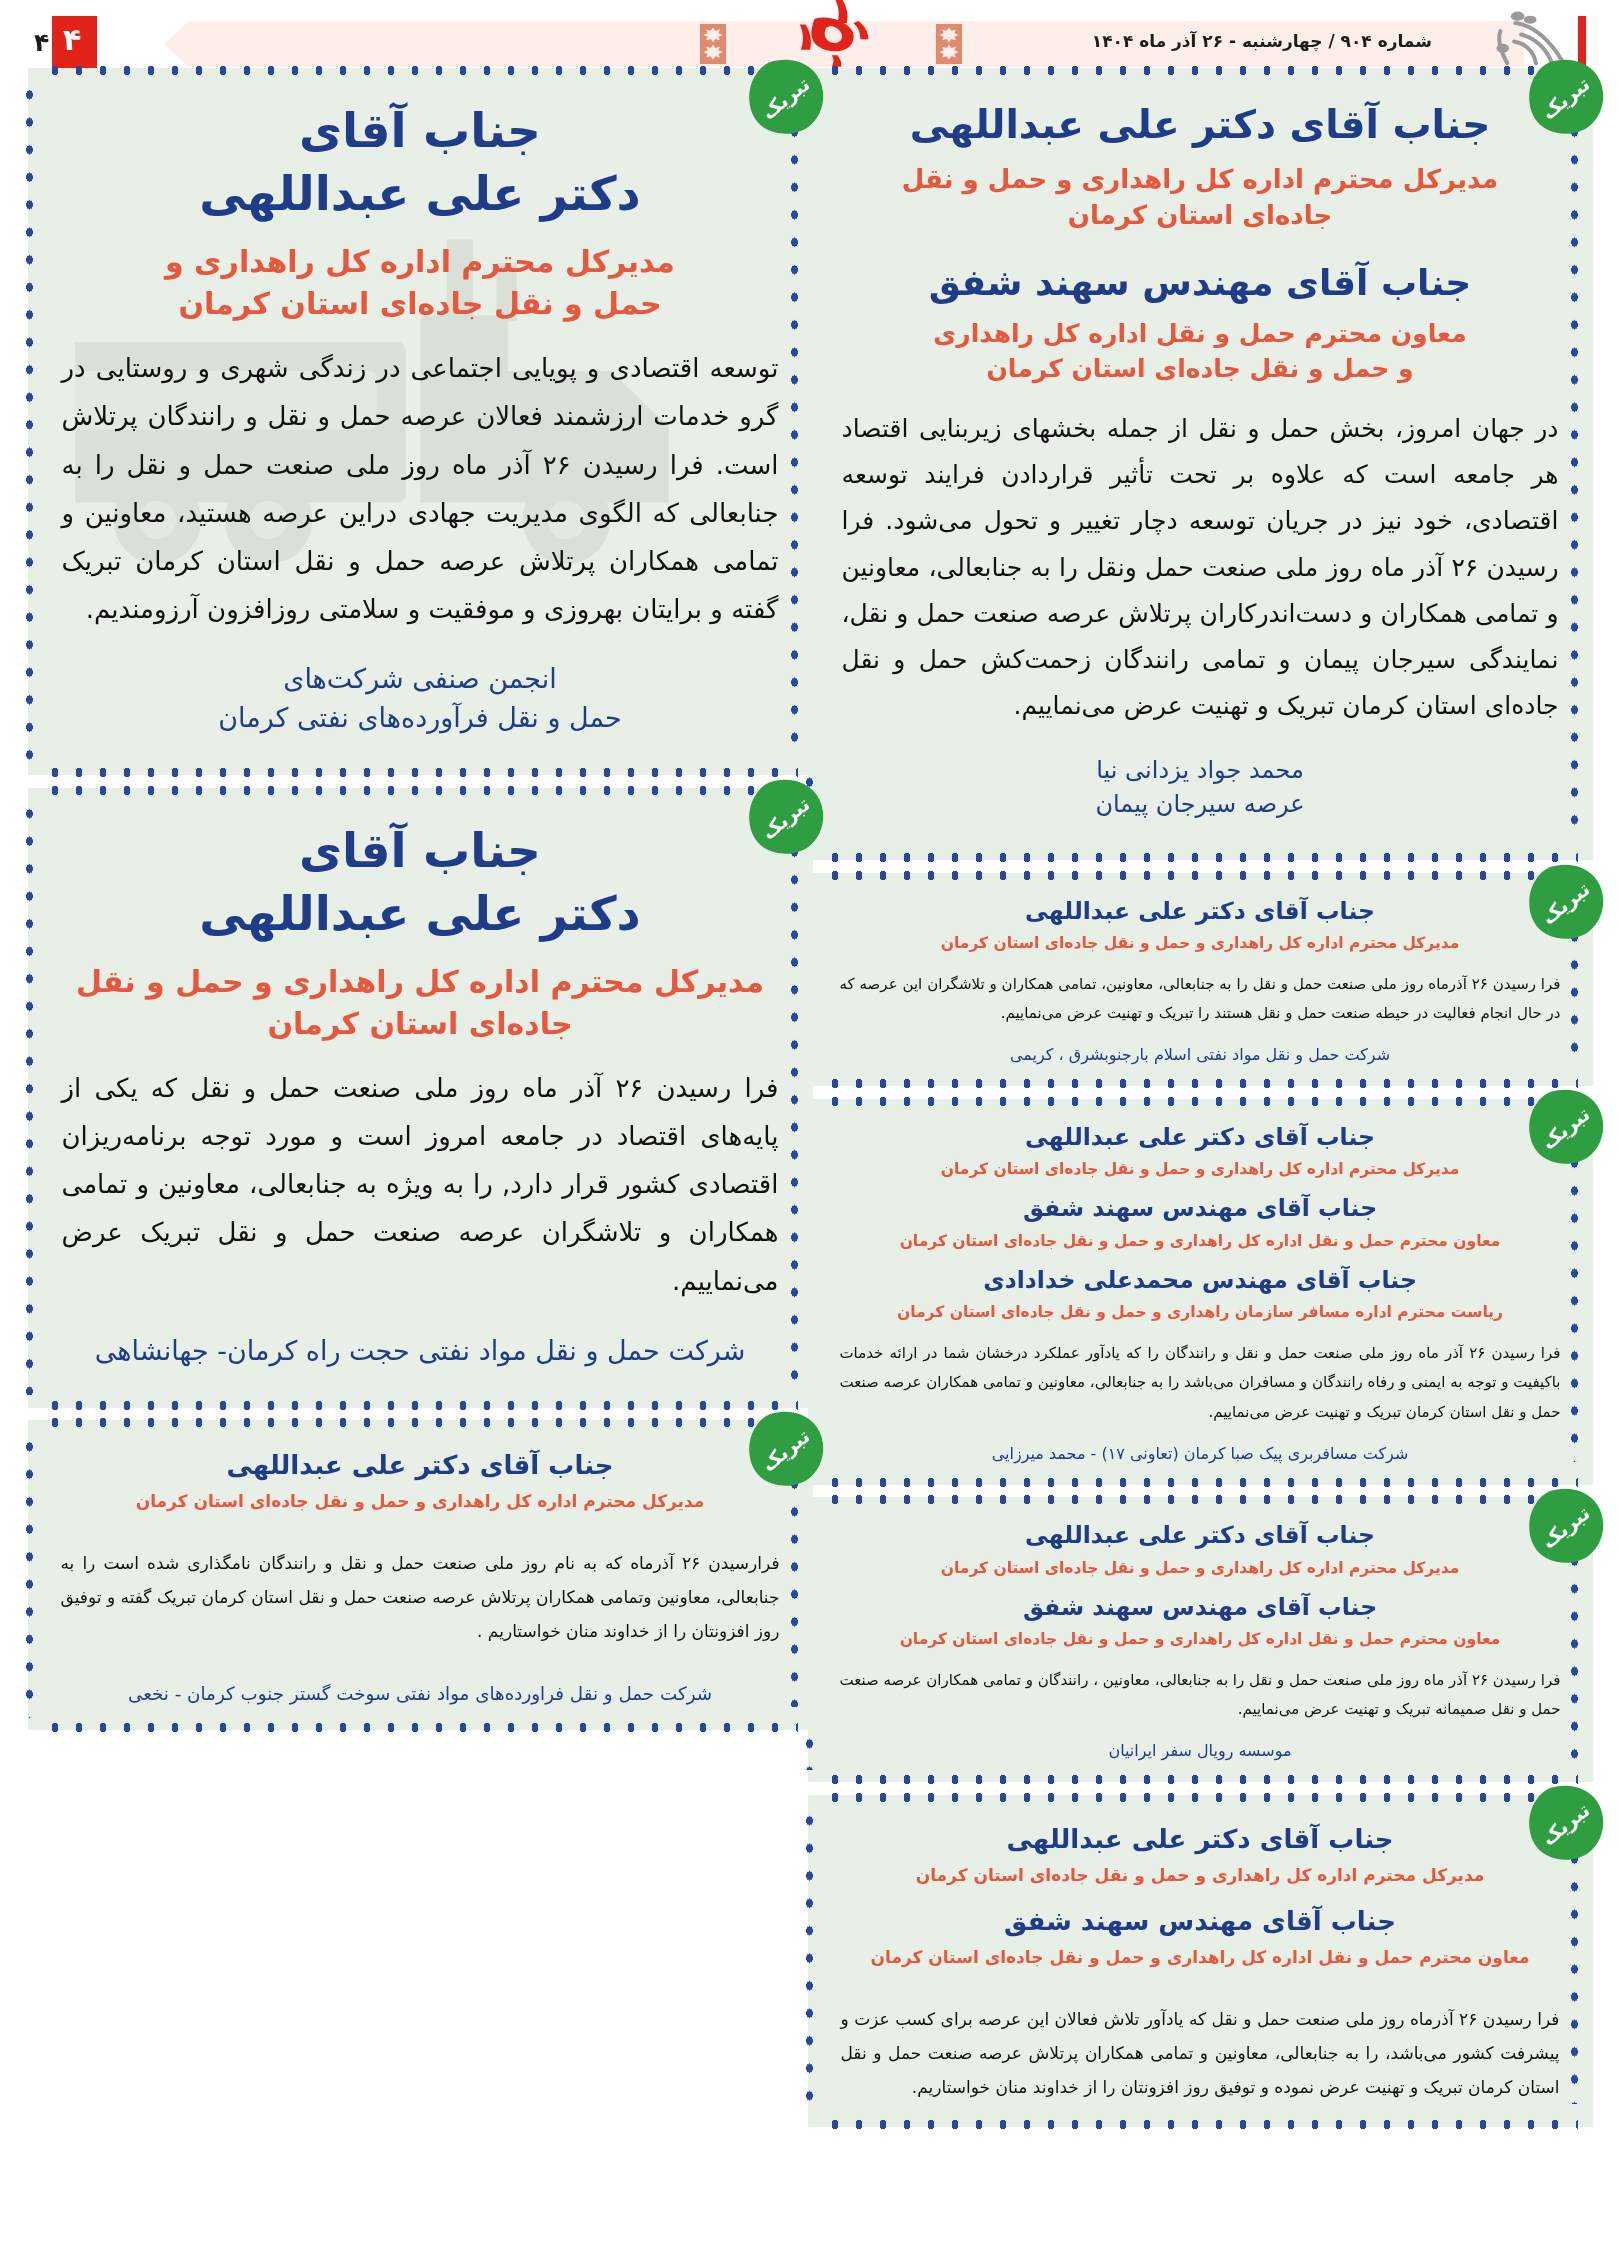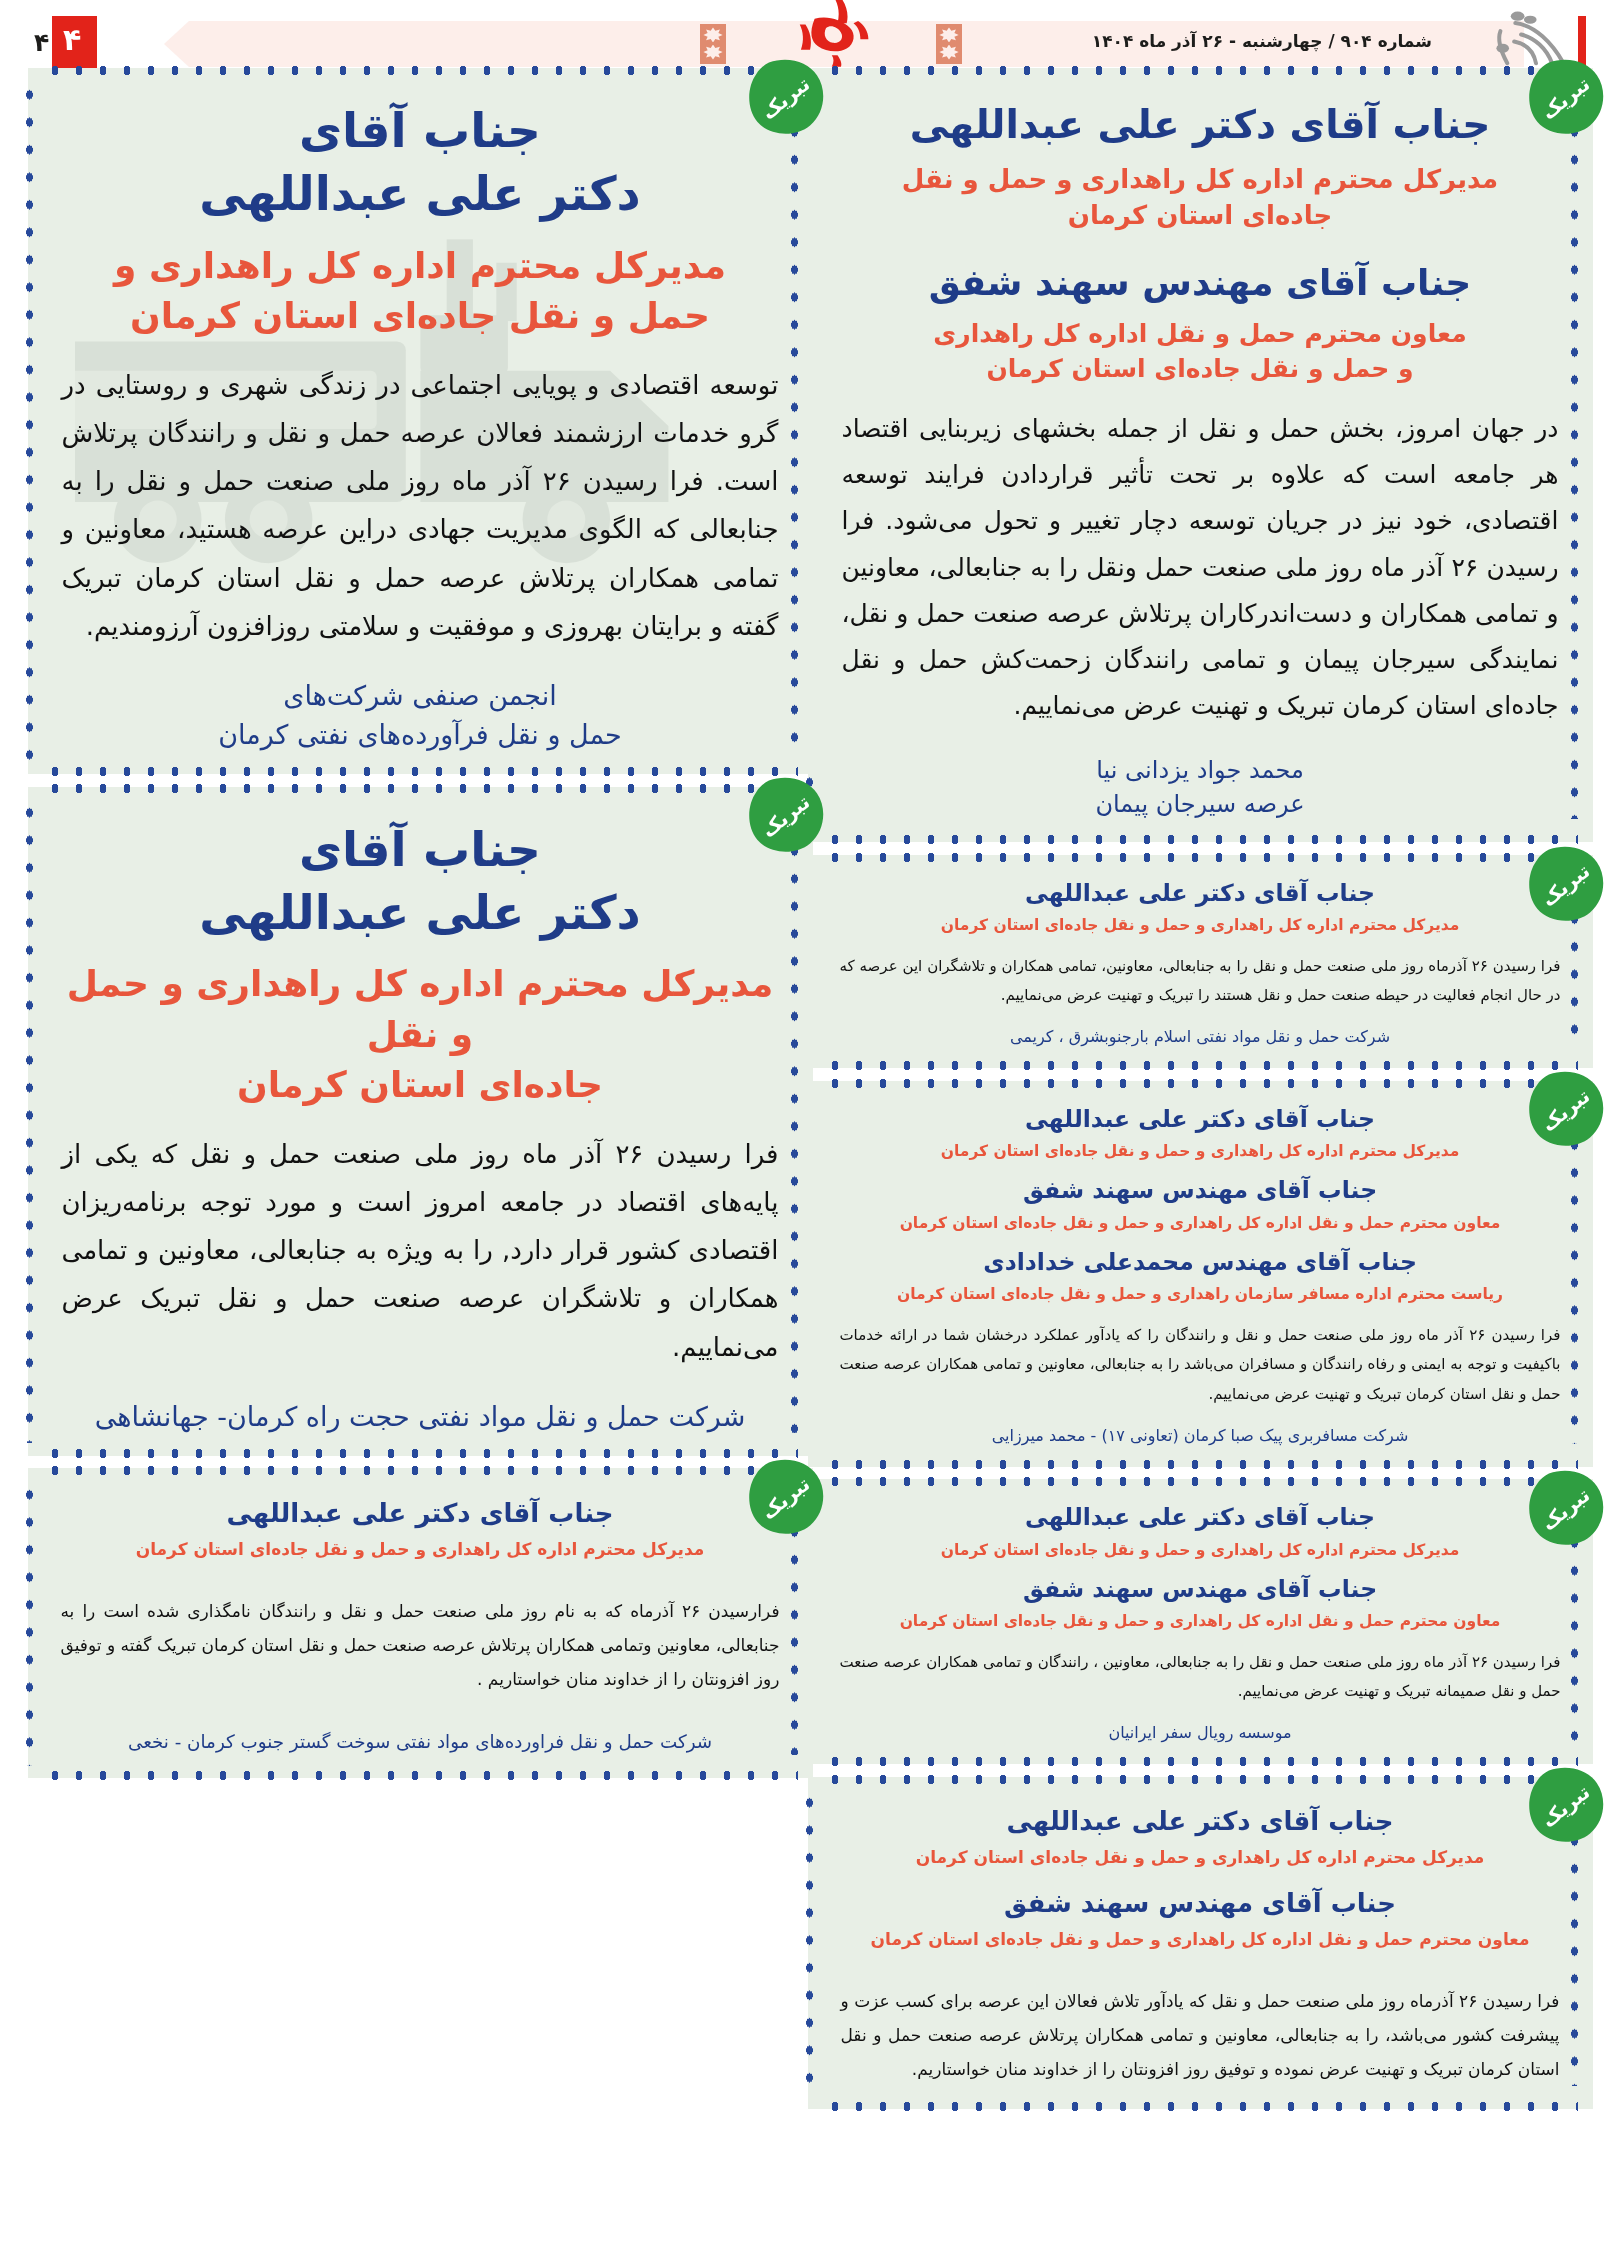--- a/index.html
+++ b/index.html
@@ -28,21 +28,21 @@
   .mh-page .glyph{position:absolute;left:29px;top:9.2px;font-size:30px;font-weight:700;color:#ffffff;line-height:1;}
 
   
   .sheet{position:relative;width:1620px;height:2194px;}
   .col{position:absolute;top:0;width:785px;}
   .col-right{right:27.5px;}
   .col-left{left:27.5px;}
 
   
   .ad{position:relative;background:#e8efe6;margin-bottom:12.6px;box-sizing:border-box;}
-  .ad-inner{position:relative;padding:31px 34px 20px 34px;box-sizing:border-box;}
+  .ad-inner{position:relative;padding:31px 34px 38px 34px;box-sizing:border-box;}
 
   
   .dots-t,.dots-b{position:absolute;left:15px;right:15px;height:15px;
      background-image:radial-gradient(ellipse 5.2px 6.9px at 50% 50%, #27499a 0 65%, transparent 66%);
      background-size:24px 15px;background-repeat:repeat-x;}
   .dots-t{top:-5.2px;} .dots-b{bottom:-5.2px;}
   .dots-l,.dots-r{position:absolute;top:12.6px;bottom:12.6px;width:15px;
      background-image:radial-gradient(ellipse 5.2px 6.9px at 50% 50%, #27499a 0 65%, transparent 66%);
      background-size:15px 27.5px;background-repeat:repeat-y;}
   .dots-l{left:-5.2px;}
@@ -57,21 +57,21 @@
      color:#fff;font-size:19.5px;font-weight:700;transform:rotate(-38deg);}
 
   
   .hon{color:#1f3c88;font-weight:700;text-align:center;line-height:1.35;}
   .role{color:#e8563c;font-weight:700;text-align:center;line-height:1.4;}
   .body{color:#111;text-align:justify;line-height:1.85;}
   .sign{color:#1f3c88;font-weight:400;text-align:center;line-height:1.45;}
 
   
   .big .hon{font-size:47px;}
-  .big .role{font-size:36px;margin-top:15px;}
+  .big .role{font-size:30px;margin-top:15px;}
   .big .body{font-size:26px;margin-top:19.5px;}
   .big .sign{font-size:27px;margin-top:26px;}
 
   
   .feat .hon1{font-size:39px;}
   .feat .role1{font-size:26px;margin-top:9.2px;}
   .feat .hon2{font-size:36px;margin-top:25px;}
   .feat .role2{font-size:25px;margin-top:9.2px;}
   .feat .body{font-size:25px;margin-top:19.5px;}
   .feat .sign{font-size:24px;margin-top:23px;}

